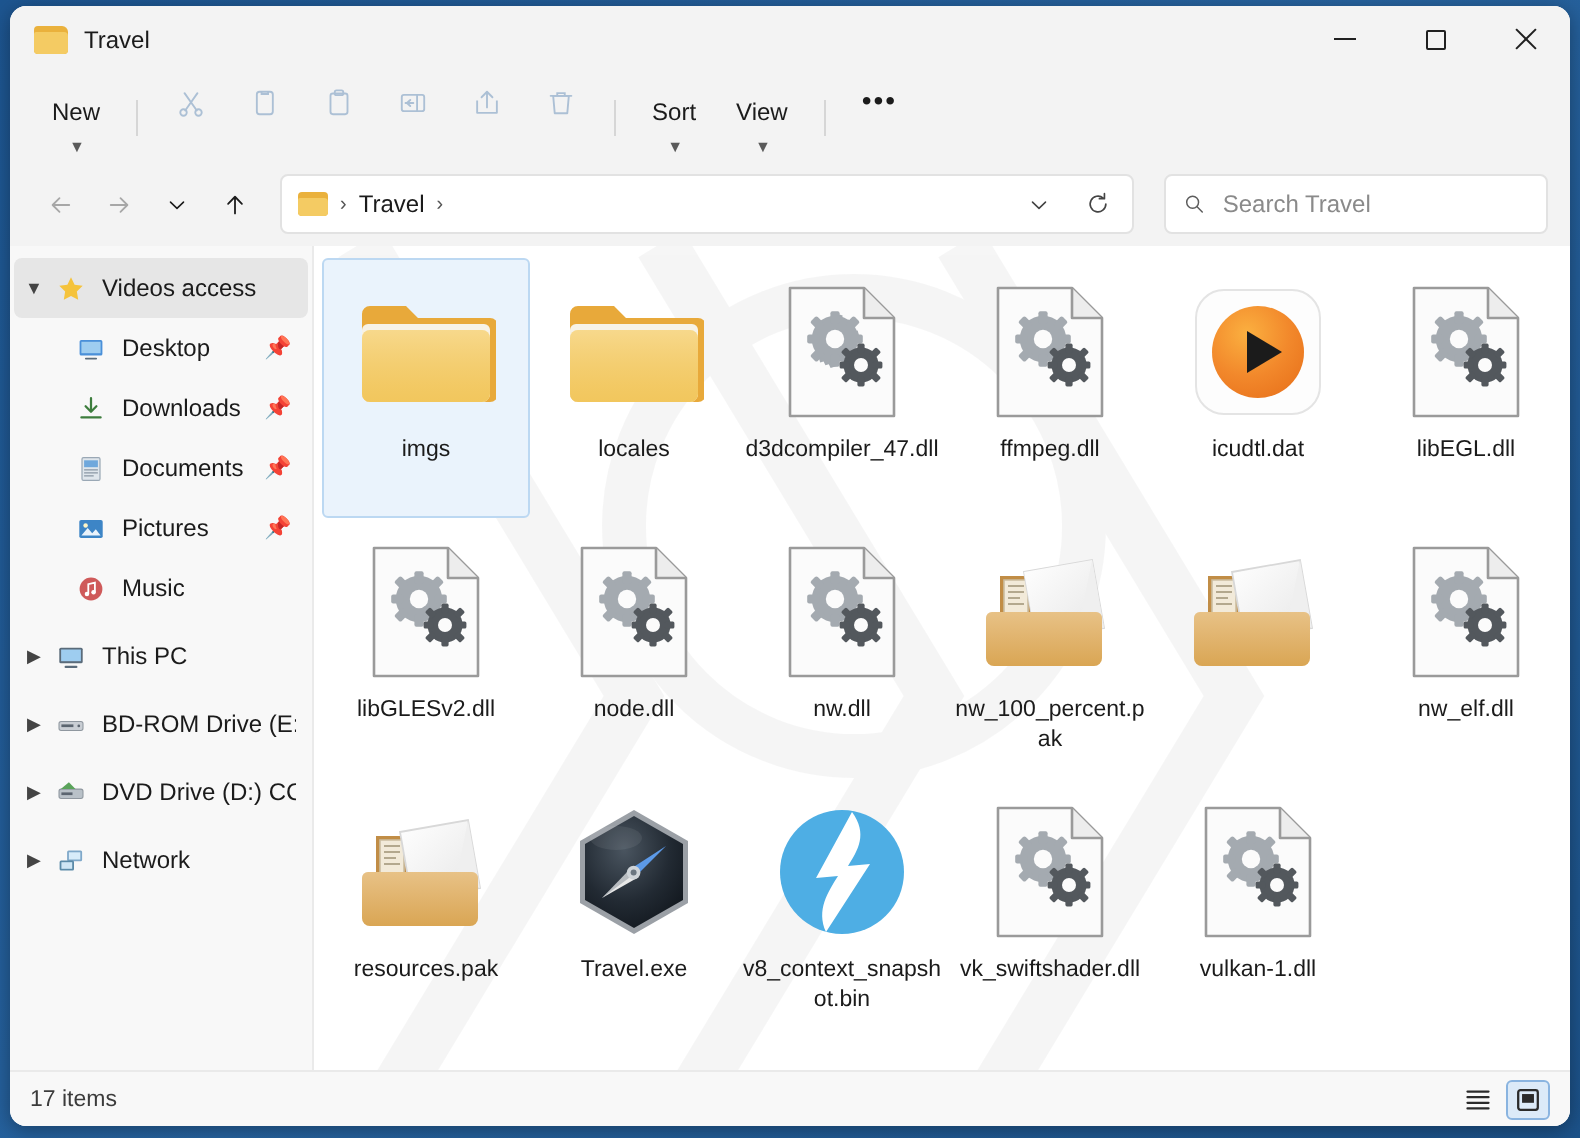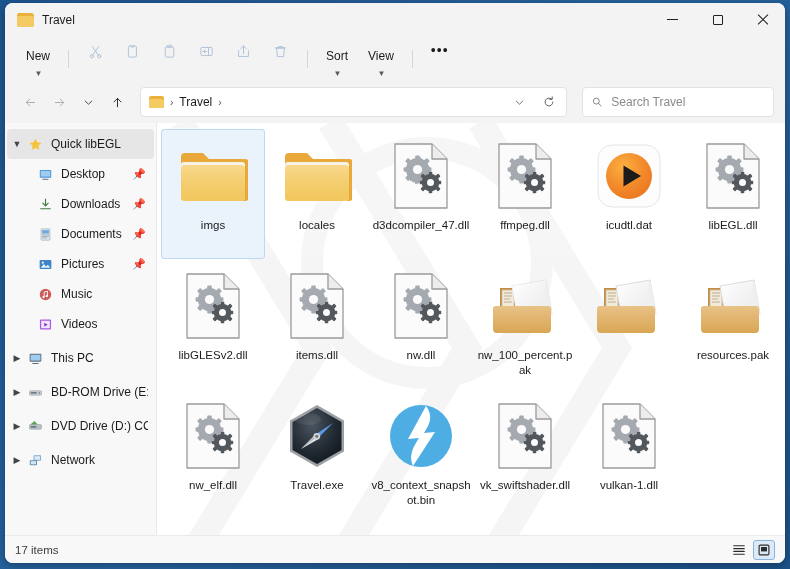--- a/index.html
+++ b/index.html
@@ -351,21 +351,21 @@
 
     <div id="sidebar">
 
       <div class="nav-item selected">
         <span class="nav-twisty">▼</span>
         <span class="nav-ico">
           <svg width="15" height="15" viewBox="0 0 20 20">
               <path d="M10 2.2l2.4 4.9 5.4.8-3.9 3.8.9 5.4-4.8-2.5-4.8 2.5.9-5.4L2.2 7.9l5.4-.8z" fill="#f5c33c"></path>
             </svg>
         </span>
-        <span class="nav-label">Quick libEGL</span>
+        <span class="nav-label">Videos access</span>
       </div>
 
       <div class="nav-item child">
         <span class="nav-twisty"></span>
         <span class="nav-ico">
           <svg width="15" height="15" viewBox="0 0 20 20">
             <rect x="2.4" y="4" width="15.2" height="10.4" rx="1.1" fill="#4a90d9"></rect>
             <rect x="3.6" y="5.2" width="12.8" height="7.6" fill="#9ecdf0"></rect>
             <path d="M6.6 16.4h6.8" stroke="#5a6b7a" stroke-width="1.3" stroke-linecap="round"></path>
           </svg>
@@ -418,31 +418,20 @@
           <svg width="15" height="15" viewBox="0 0 20 20">
             <circle cx="10" cy="10" r="7.6" fill="#cf5a5a"></circle>
             <path d="M8.2 13.4V6.8l4.4-1.1v6.5" fill="none" stroke="#fff" stroke-width="1.2"></path>
             <circle cx="7.3" cy="13.4" r="1.5" fill="#fff"></circle>
             <circle cx="11.7" cy="12.2" r="1.5" fill="#fff"></circle>
           </svg>
         </span>
         <span class="nav-label">Music</span>
       </div>
 
-      <div class="nav-item child">
-        <span class="nav-twisty"></span>
-        <span class="nav-ico">
-          <svg width="15" height="15" viewBox="0 0 20 20">
-            <rect x="2.6" y="3.4" width="14.8" height="13.2" rx="1.2" fill="#a45ae0"></rect>
-            <rect x="4.2" y="5" width="11.6" height="10" fill="#f0e2fb"></rect>
-            <path d="M8.4 7.6l4.4 2.6-4.4 2.6z" fill="#7a2fb5"></path>
-          </svg>
-        </span>
-        <span class="nav-label">Videos</span>
-      </div>
 
       <div class="nav-item" style="margin-top:4px">
         <span class="nav-twisty">▶</span>
         <span class="nav-ico">
           <svg width="15" height="15" viewBox="0 0 20 20">
             <rect x="2.2" y="3.8" width="15.6" height="10.4" rx="1.1" fill="#5a6b7a"></rect>
             <rect x="3.4" y="5" width="13.2" height="7.8" fill="#9ecdf0"></rect>
             <path d="M6.4 16.6h7.2" stroke="#5a6b7a" stroke-width="1.4" stroke-linecap="round"></path>
           </svg>
         </span>
@@ -717,21 +706,21 @@
                   <rect x="35.7" y="46.4" width="3.6" height="4.8" rx=".8"></rect>
                 <rect x="26.8" y="38.7" width="4.8" height="3.6" rx=".8"></rect>
                   <rect x="43.4" y="38.7" width="4.8" height="3.6" rx=".8"></rect>
                 <rect x="28.6" y="32.1" width="3.6" height="4.8" rx=".8" transform="rotate(-45 30.4 34.5)"></rect>
                 <rect x="42.8" y="44.1" width="3.6" height="4.8" rx=".8" transform="rotate(-45 44.6 46.5)"></rect>
                 <rect x="42.8" y="32.1" width="3.6" height="4.8" rx=".8" transform="rotate(45 44.6 34.5)"></rect>
                 <rect x="28.6" y="44.1" width="3.6" height="4.8" rx=".8" transform="rotate(45 30.4 46.5)"></rect>
               </g>
             </svg>
           </div>
-          <div class="tile-label">items.dll</div>
+          <div class="tile-label">node.dll</div>
         </div>
 
         <div class="tile">
           <div class="tile-icon">
             <svg width="56" height="68" viewBox="0 0 56 68">
               <path d="M2 2h37l15 15v49H2z" fill="#fbfbfb" stroke="#9a9a9a" stroke-width="1.3" stroke-linejoin="round"></path>
               <path d="M39 2v15h15" fill="#ededed" stroke="#9a9a9a" stroke-width="1.3" stroke-linejoin="round"></path>
               <circle cx="24.5" cy="27.5" r="11.6" fill="#a4aab0"></circle>
                 <circle cx="24.5" cy="27.5" r="4.6" fill="#fbfbfb"></circle>
               <g fill="#a4aab0">
@@ -812,20 +801,54 @@
                 <stop offset="0" stop-color="#fff" stop-opacity=".5"></stop>
                     <stop offset="1" stop-color="#c68f35" stop-opacity=".5"></stop>
               </linearGradient>
                 </defs>
             </svg>
           </div>
         </div>
 
         <div class="tile">
           <div class="tile-icon">
+            <svg width="56" height="68" viewBox="0 0 56 68">
+              <path d="M2 2h37l15 15v49H2z" fill="#fbfbfb" stroke="#9a9a9a" stroke-width="1.3" stroke-linejoin="round"></path>
+              <path d="M39 2v15h15" fill="#ededed" stroke="#9a9a9a" stroke-width="1.3" stroke-linejoin="round"></path>
+              <circle cx="24.5" cy="27.5" r="11.6" fill="#a4aab0"></circle>
+                <circle cx="24.5" cy="27.5" r="4.6" fill="#fbfbfb"></circle>
+              <g fill="#a4aab0">
+                <rect x="22.2" y="13.6" width="4.6" height="6" rx="1"></rect>
+                  <rect x="22.2" y="35.4" width="4.6" height="6" rx="1"></rect>
+                <rect x="10.6" y="25.2" width="6" height="4.6" rx="1"></rect>
+                  <rect x="32.4" y="25.2" width="6" height="4.6" rx="1"></rect>
+                <rect x="13.4" y="16.6" width="4.6" height="6" rx="1" transform="rotate(-45 15.7 19.6)"></rect>
+                <rect x="31" y="32.4" width="4.6" height="6" rx="1" transform="rotate(-45 33.3 35.4)"></rect>
+                <rect x="31" y="16.6" width="4.6" height="6" rx="1" transform="rotate(45 33.3 19.6)"></rect>
+                <rect x="13.4" y="32.4" width="4.6" height="6" rx="1" transform="rotate(45 15.7 35.4)"></rect>
+              </g>
+              <circle cx="37.5" cy="40.5" r="8.8" fill="#53585d"></circle>
+                <circle cx="37.5" cy="40.5" r="3.5" fill="#fbfbfb"></circle>
+              <g fill="#53585d">
+                <rect x="35.7" y="29.8" width="3.6" height="4.8" rx=".8"></rect>
+                  <rect x="35.7" y="46.4" width="3.6" height="4.8" rx=".8"></rect>
+                <rect x="26.8" y="38.7" width="4.8" height="3.6" rx=".8"></rect>
+                  <rect x="43.4" y="38.7" width="4.8" height="3.6" rx=".8"></rect>
+                <rect x="28.6" y="32.1" width="3.6" height="4.8" rx=".8" transform="rotate(-45 30.4 34.5)"></rect>
+                <rect x="42.8" y="44.1" width="3.6" height="4.8" rx=".8" transform="rotate(-45 44.6 46.5)"></rect>
+                <rect x="42.8" y="32.1" width="3.6" height="4.8" rx=".8" transform="rotate(45 44.6 34.5)"></rect>
+                <rect x="28.6" y="44.1" width="3.6" height="4.8" rx=".8" transform="rotate(45 30.4 46.5)"></rect>
+              </g>
+            </svg>
+          </div>
+          <div class="tile-label">nw_elf.dll</div>
+        </div>
+
+        <div class="tile">
+          <div class="tile-icon">
             <svg width="70" height="64" viewBox="0 0 70 64">
               <path d="M10 14h34v28H10z" fill="#c18d46"></path>
               <path d="M12 16h12v20H12z" fill="#f2ead9" stroke="#cbbda0" stroke-width=".8"></path>
               <path d="M14 19h8M14 22h8M14 25h6M14 28h8" stroke="#b3a88e" stroke-width=".9"></path>
               <path d="M44 14l6 6-6 6z" fill="#a8762f"></path>
               <path d="M22 12 L56 6 L62 40 L28 46 Z" fill="url(#pg5)" stroke="#d8d8d8" stroke-width=".9"></path>
               <defs>
                   <linearGradient id="pg5" x1="0" y1="0" x2="1" y2="1">
                 <stop offset="0" stop-color="#ffffff"></stop>
                     <stop offset="1" stop-color="#e6e6e6"></stop>
@@ -840,54 +863,20 @@
                     <stop offset="1" stop-color="#c68f35" stop-opacity=".5"></stop>
               </linearGradient>
                 </defs>
             </svg>
           </div>
           <div class="tile-label">resources.pak</div>
         </div>
 
         <div class="tile">
           <div class="tile-icon">
-            <svg width="56" height="68" viewBox="0 0 56 68">
-              <path d="M2 2h37l15 15v49H2z" fill="#fbfbfb" stroke="#9a9a9a" stroke-width="1.3" stroke-linejoin="round"></path>
-              <path d="M39 2v15h15" fill="#ededed" stroke="#9a9a9a" stroke-width="1.3" stroke-linejoin="round"></path>
-              <circle cx="24.5" cy="27.5" r="11.6" fill="#a4aab0"></circle>
-                <circle cx="24.5" cy="27.5" r="4.6" fill="#fbfbfb"></circle>
-              <g fill="#a4aab0">
-                <rect x="22.2" y="13.6" width="4.6" height="6" rx="1"></rect>
-                  <rect x="22.2" y="35.4" width="4.6" height="6" rx="1"></rect>
-                <rect x="10.6" y="25.2" width="6" height="4.6" rx="1"></rect>
-                  <rect x="32.4" y="25.2" width="6" height="4.6" rx="1"></rect>
-                <rect x="13.4" y="16.6" width="4.6" height="6" rx="1" transform="rotate(-45 15.7 19.6)"></rect>
-                <rect x="31" y="32.4" width="4.6" height="6" rx="1" transform="rotate(-45 33.3 35.4)"></rect>
-                <rect x="31" y="16.6" width="4.6" height="6" rx="1" transform="rotate(45 33.3 19.6)"></rect>
-                <rect x="13.4" y="32.4" width="4.6" height="6" rx="1" transform="rotate(45 15.7 35.4)"></rect>
-              </g>
-              <circle cx="37.5" cy="40.5" r="8.8" fill="#53585d"></circle>
-                <circle cx="37.5" cy="40.5" r="3.5" fill="#fbfbfb"></circle>
-              <g fill="#53585d">
-                <rect x="35.7" y="29.8" width="3.6" height="4.8" rx=".8"></rect>
-                  <rect x="35.7" y="46.4" width="3.6" height="4.8" rx=".8"></rect>
-                <rect x="26.8" y="38.7" width="4.8" height="3.6" rx=".8"></rect>
-                  <rect x="43.4" y="38.7" width="4.8" height="3.6" rx=".8"></rect>
-                <rect x="28.6" y="32.1" width="3.6" height="4.8" rx=".8" transform="rotate(-45 30.4 34.5)"></rect>
-                <rect x="42.8" y="44.1" width="3.6" height="4.8" rx=".8" transform="rotate(-45 44.6 46.5)"></rect>
-                <rect x="42.8" y="32.1" width="3.6" height="4.8" rx=".8" transform="rotate(45 44.6 34.5)"></rect>
-                <rect x="28.6" y="44.1" width="3.6" height="4.8" rx=".8" transform="rotate(45 30.4 46.5)"></rect>
-              </g>
-            </svg>
-          </div>
-          <div class="tile-label">nw_elf.dll</div>
-        </div>
-
-        <div class="tile">
-          <div class="tile-icon">
             <svg width="66" height="66" viewBox="0 0 66 66">
               <path d="M33 2 L60 17.5 L60 48.5 L33 64 L6 48.5 L6 17.5 Z" fill="#9ba0a6"></path>
               <path d="M33 5 L57.5 19 L57.5 47 L33 61 L8.5 47 L8.5 19 Z" fill="url(#hexg)"></path>
               <defs>
                 <radialGradient id="hexg" cx=".4" cy=".3" r=".85">
                   <stop offset="0" stop-color="#4a5560"></stop>
                     <stop offset=".55" stop-color="#222a33"></stop>
                     <stop offset="1" stop-color="#0e1319"></stop>
                 </radialGradient>
               </defs>

